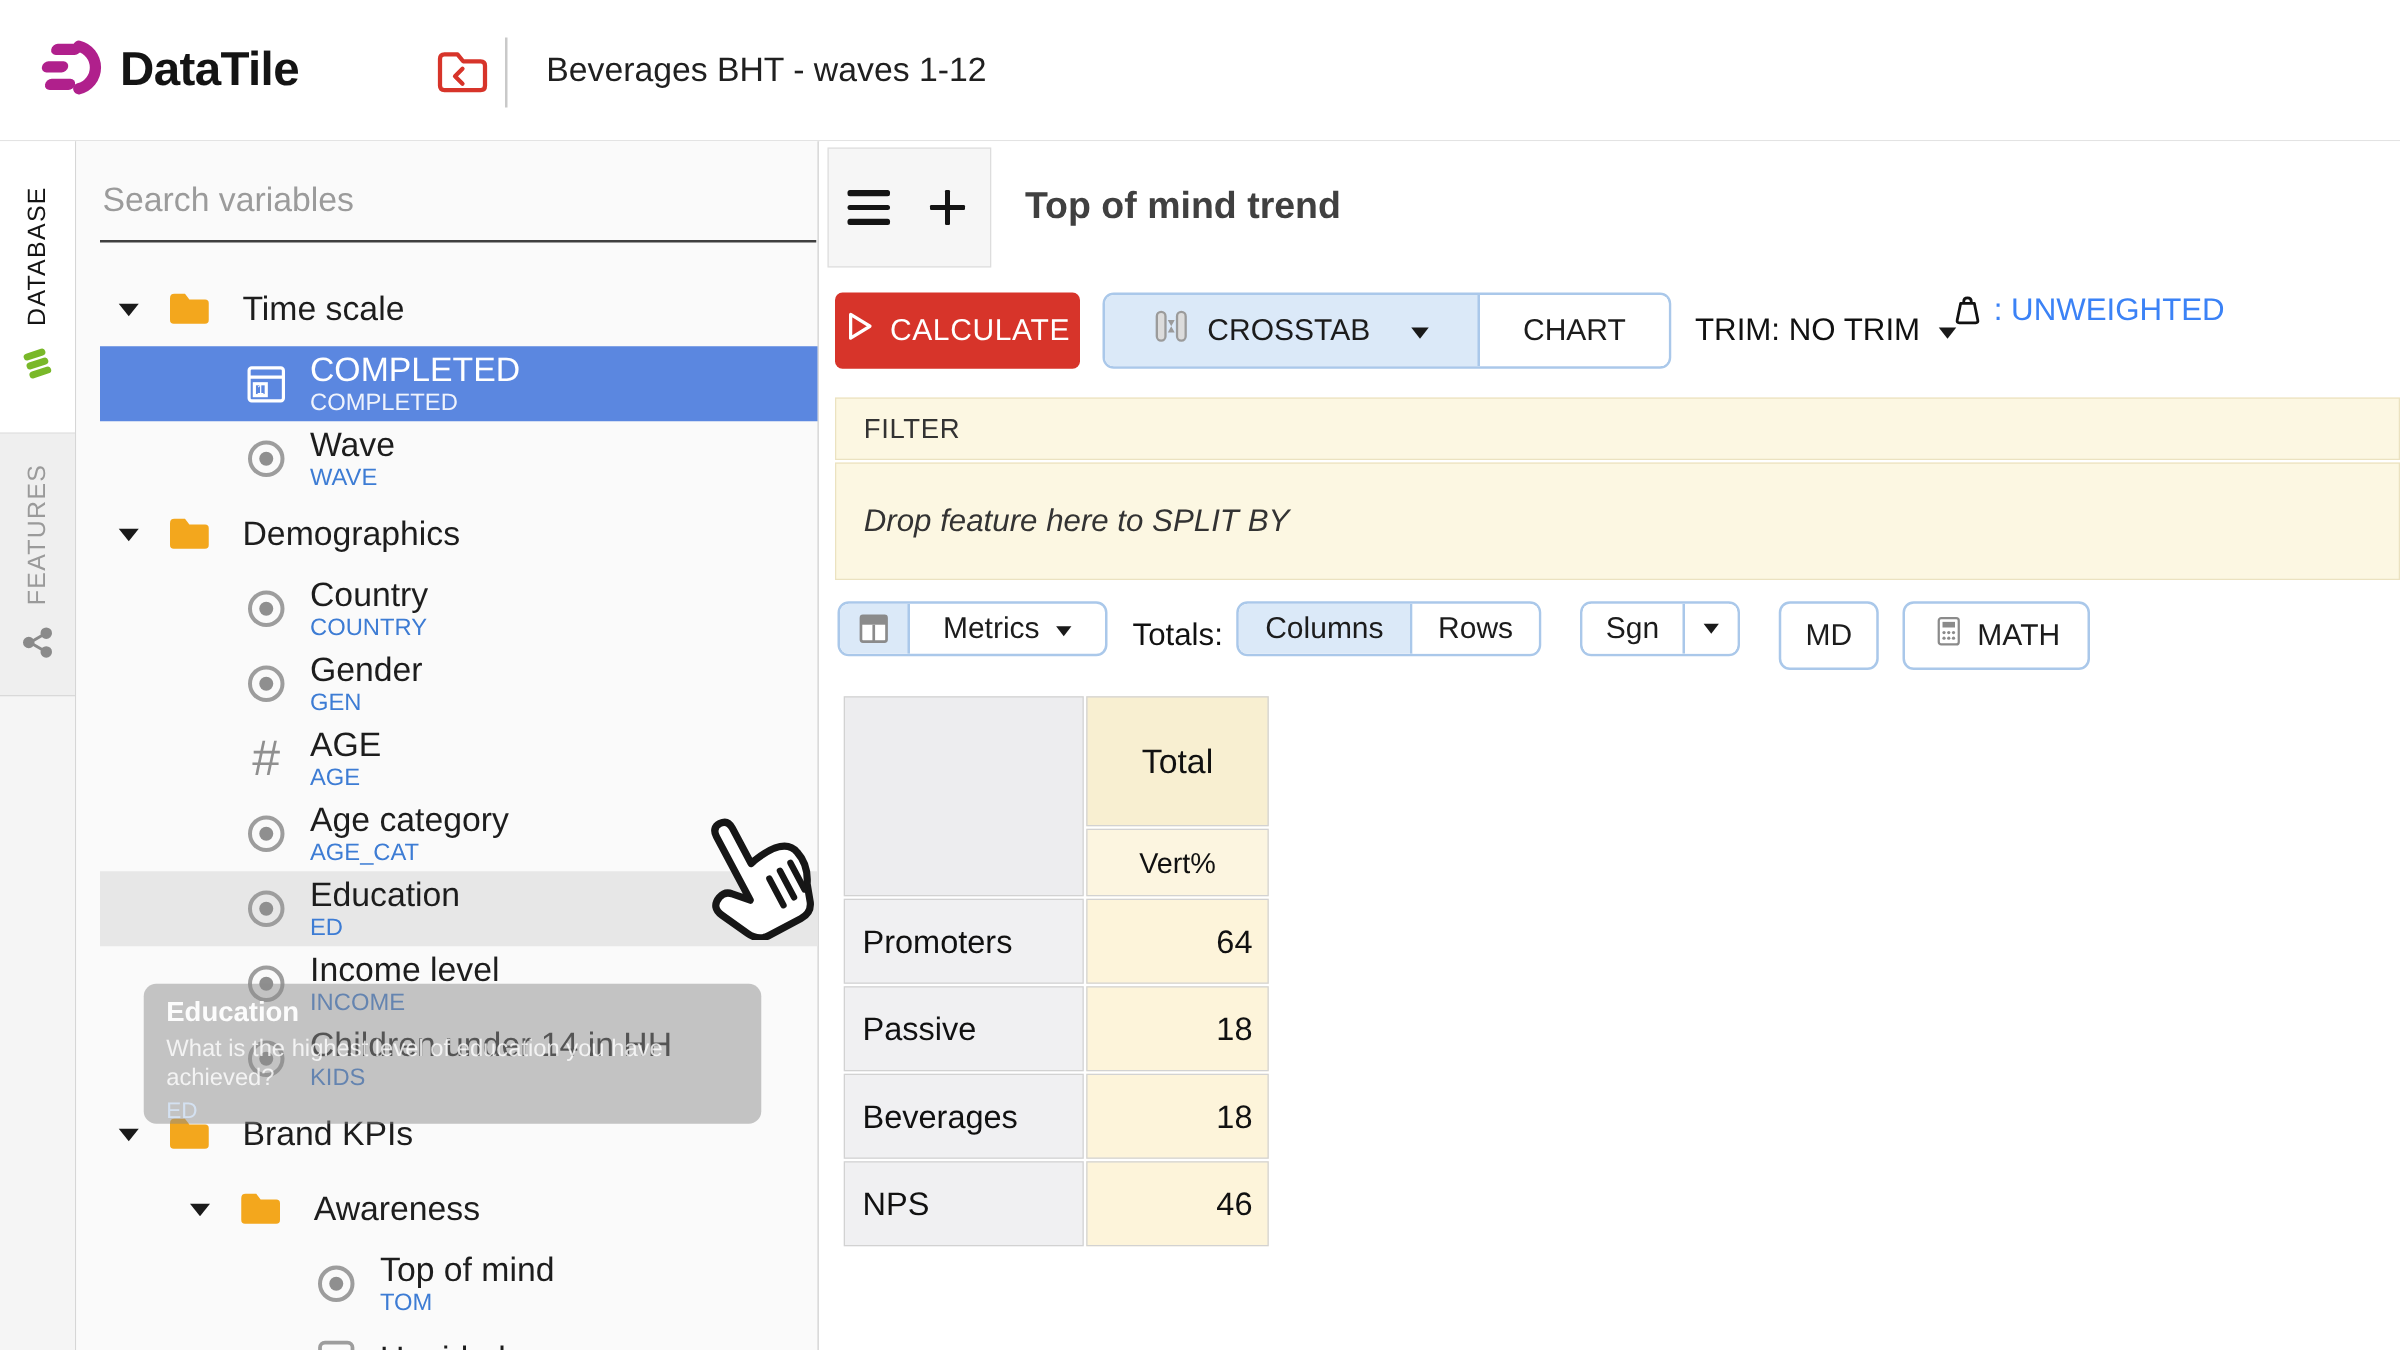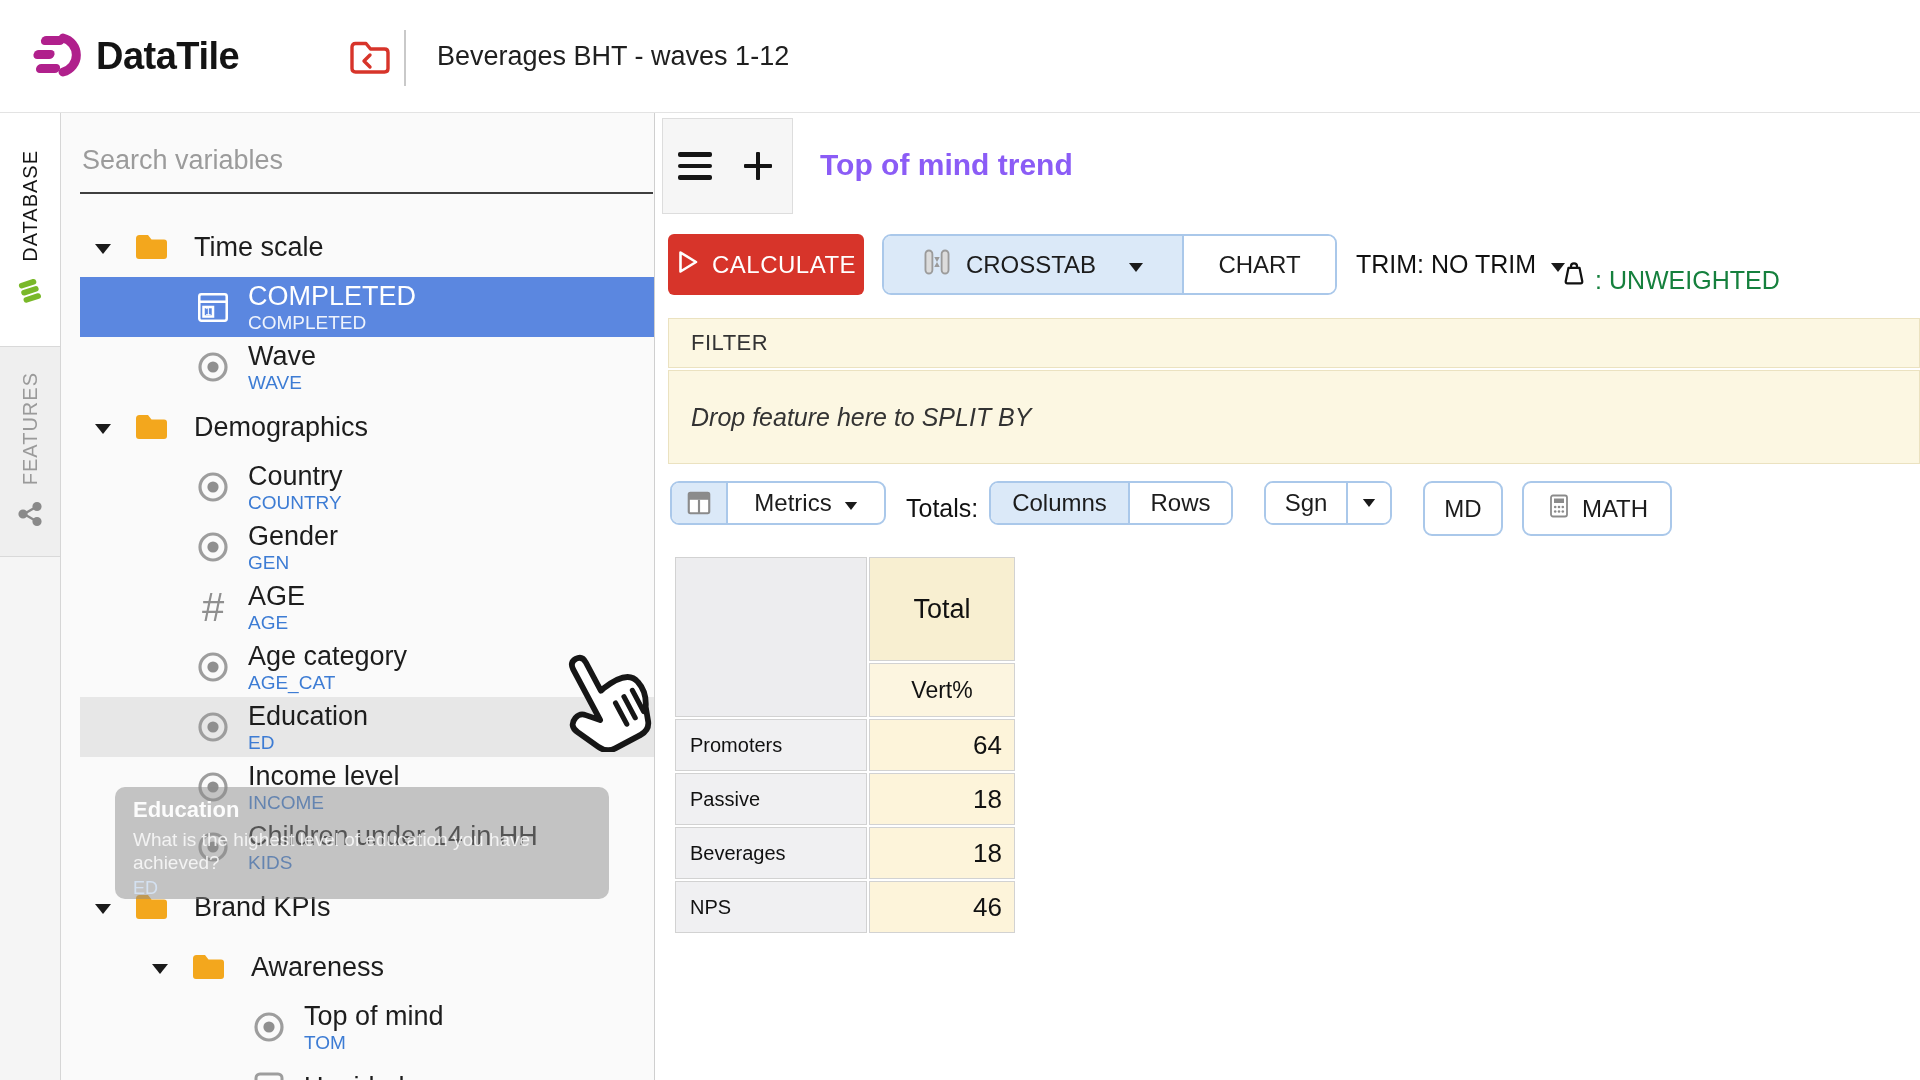--- a/index.html
+++ b/index.html
@@ -53,29 +53,29 @@
   .ghost-title{font-size:22px;font-weight:700;color:rgba(255,255,255,0.95);margin-bottom:5px;}
   .ghost-question{font-size:19px;line-height:23px;color:rgba(255,255,255,0.8);width:452px;}
   .ghost-code{font-size:18px;color:rgba(214,228,246,0.9);margin-top:4px;}
 
   
   .main{position:absolute;left:656px;top:113px;width:1264px;height:967px;background:#fff;}
   .tab-box{position:absolute;left:6px;top:5px;width:131px;height:96px;background:#f6f6f6;border:1px solid #dddddd;box-sizing:border-box;display:flex;align-items:center;justify-content:center;gap:26px;}
   .hamburger{display:flex;flex-direction:column;gap:7px;cursor:pointer;}
   .hamburger span{display:block;width:34px;height:4.5px;background:#141414;border-radius:2px;}
   .plus-icon{cursor:pointer;display:flex;}
-  .ws-title{position:absolute;left:164px;top:30px;height:44px;display:flex;align-items:center;font-size:30px;font-weight:700;color:#8b5cf6;text-align:right;}
+  .ws-title{position:absolute;left:164px;top:30px;height:44px;display:flex;align-items:center;font-size:30px;font-weight:700;color:#404040;text-align:right;}
 
   .toolbar{position:absolute;left:0;top:121px;width:1264px;height:61px;}
   .btn-calculate{position:absolute;left:12px;top:0;width:196px;height:61px;background:#d7342a;border:none;border-radius:6px;display:flex;align-items:center;justify-content:center;gap:12px;color:#fff;font-family:"Liberation Sans",sans-serif;font-size:24px;letter-spacing:0.5px;cursor:pointer;}
   .view-seg{position:absolute;left:226px;top:0;width:455px;height:61px;border:2px solid #aac8ea;border-radius:9px;box-sizing:border-box;display:flex;overflow:hidden;background:#fff;}
   .seg-crosstab{flex:0 0 298px;background:#dbe9f8;display:flex;align-items:center;justify-content:center;gap:14px;font-size:24px;color:#1c1c1c;cursor:pointer;border-right:2px solid #aac8ea;}
   .seg-chart{flex:1;display:flex;align-items:center;justify-content:center;font-size:24px;color:#1c1c1c;cursor:pointer;background:#fff;}
   .trim-ctl{position:absolute;left:700px;top:0;height:61px;display:flex;align-items:center;gap:14px;font-size:25px;color:#111;cursor:pointer;}
-  .weight-ctl{position:absolute;left:903px;top:0;height:61px;display:flex;align-items:flex-end;gap:6px;font-size:25px;color:#15803d;cursor:pointer;}
+  .weight-ctl{position:absolute;left:903px;top:0;height:61px;display:flex;align-items:flex-start;gap:6px;font-size:25px;color:#3b82f6;cursor:pointer;}
 
   .band{position:absolute;left:12px;width:1252px;background:#fcf7e2;border:1px solid #ebe2c0;box-sizing:border-box;}
   .band-filter{top:205px;height:50px;display:flex;align-items:center;padding-left:22px;font-size:22px;letter-spacing:0.5px;color:#333;}
   .band-split{top:257px;height:94px;display:flex;align-items:center;padding-left:22px;font-size:25px;font-style:italic;color:#333;}
 
   .metrics-bar{position:absolute;left:0;top:368px;width:1264px;height:55px;}
   .mb-seg{position:absolute;top:0;height:44px;border:2px solid #aac8ea;border-radius:9px;box-sizing:border-box;display:flex;overflow:hidden;background:#fff;}
   .metrics-ctl{left:14px;width:216px;}
   .seg-icon{flex:0 0 54px;background:#dbe9f8;display:flex;align-items:center;justify-content:center;border-right:2px solid #aac8ea;}
   .seg-label{flex:1;display:flex;align-items:center;justify-content:center;gap:12px;font-size:24px;color:#1c1c1c;cursor:pointer;}
@@ -88,21 +88,21 @@
   .seg-caret{flex:1;display:flex;align-items:center;justify-content:center;cursor:pointer;background:#fff;}
   .md-btn{position:absolute;left:767px;top:0;width:80px;height:55px;border:2px solid #aac8ea;border-radius:9px;box-sizing:border-box;background:#fff;display:flex;align-items:center;justify-content:center;font-size:24px;color:#1c1c1c;cursor:pointer;font-family:"Liberation Sans",sans-serif;}
   .math-btn{position:absolute;left:866px;top:0;width:150px;height:55px;border:2px solid #aac8ea;border-radius:9px;box-sizing:border-box;background:#fff;display:flex;align-items:center;justify-content:center;gap:10px;font-size:24px;color:#1c1c1c;cursor:pointer;font-family:"Liberation Sans",sans-serif;}
 
   
   .result-table{position:absolute;left:17px;top:442px;border-collapse:separate;border-spacing:2px;background:#fff;}
   .result-table td,.result-table th{border:1px solid #d2d2d2;box-sizing:border-box;font-weight:400;}
   .cell-corner{width:192px;background:#ededef;}
   .cell-total{width:146px;height:104px;background:#f8efd1;text-align:center;font-size:27px;color:#111;}
   .cell-metric{height:54px;background:#fcf5e0;text-align:center;font-size:23px;color:#111;}
-  .cell-rowlabel{height:52px;background:#f0f0f2;font-size:20px;color:#111;text-align:left;padding-left:14px;}
+  .cell-rowlabel{height:68px;background:#f0f0f2;font-size:26px;color:#111;text-align:left;padding-left:14px;}
   .cell-value{background:#fdf4da;font-size:26px;color:#111;text-align:right;padding-right:12px;}
 
   .hand-cursor{position:absolute;left:556px;top:648px;z-index:20;pointer-events:none;}
   .caret-down{display:inline-block;}
 </style>
 </head>
 <body>
 
 <div id="app">
 

